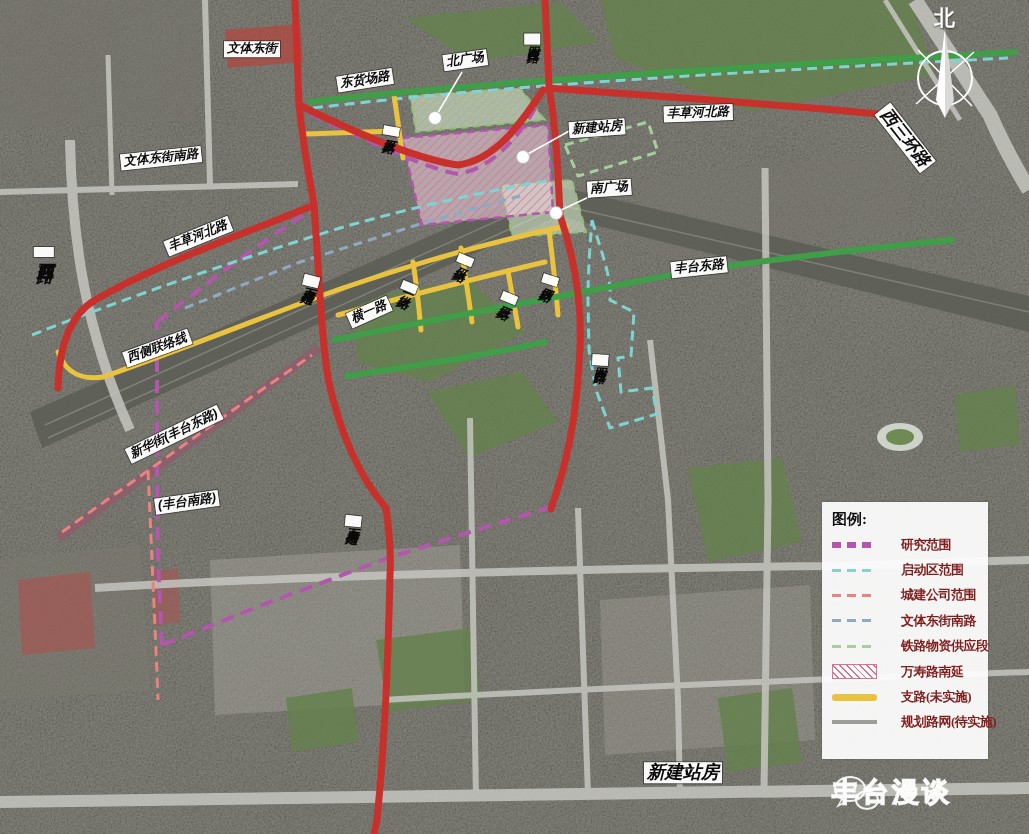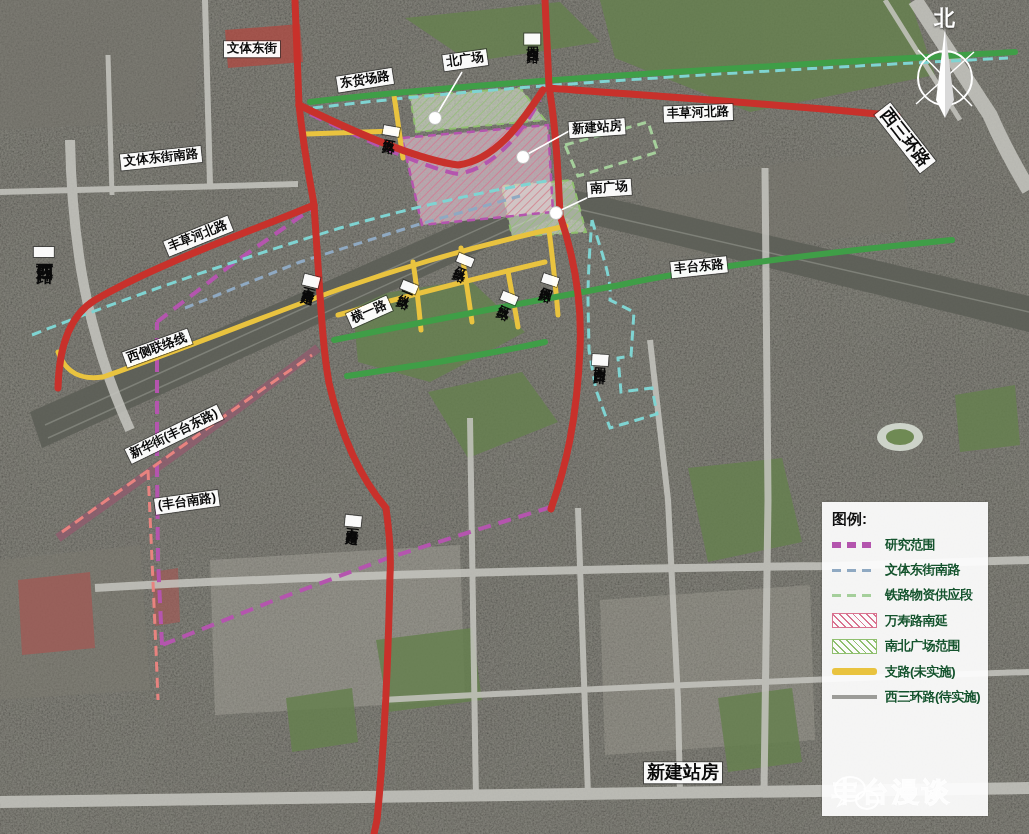--- a/index.html
+++ b/index.html
@@ -1,40 +1,40 @@
 <!DOCTYPE html>
 <html style="--red: #c8312b; --green: #3f9e47; --yellow: #e9c33f; --grayroad: #9c9c98; --magenta: #b455ae; --cyan: #7fd4d2; --pink: #e8837f; --blue: #8fa9c2; --lightgreen: #a5cf9b; --hatchpink: #d9728f; --hatchgreen: #8fbf6e;"><head>
 <meta charset="utf-8">
 <style>
   html,body{margin:0;padding:0;background:#222;}
   .stage{position:relative;width:1029px;height:834px;overflow:hidden;
          font-family:"Liberation Sans","DejaVu Sans",sans-serif;background:#8f8d84;}
   .stage svg{position:absolute;left:0;top:0;}
   
-  #map-labels{position:absolute;inset:0;pointer-events:none;}
+  #map-labels{position:absolute;inset:0;pointer-events:none;font-style:italic;}
   .map-label{position:absolute;background:rgba(255,255,255,.96);color:#0a0a0a;
      font-weight:bold;font-size:12.5px;line-height:1.08;padding:1px 3px;
      white-space:nowrap;box-shadow:0 0 0 1px rgba(35,35,35,.6);}
   .map-label.v{writing-mode:vertical-rl;text-orientation:upright;padding:3px 1px;letter-spacing:1px;}
   
   .north-char{position:absolute;color:#fff;font-weight:bold;font-size:21px;
      text-shadow:0 1px 2px rgba(0,0,0,.6);}
   
-  .legend{position:absolute;left:822px;top:502px;width:166px;height:314px;
+  .legend{position:absolute;left:822px;top:502px;width:166px;height:257px;
      background:rgba(253,253,253,.94);box-sizing:border-box;padding:8px 9px 6px 10px;
-     box-shadow:0 0 2px rgba(0,0,0,.25);}
+     box-shadow:0 0 2px rgba(0,0,0,.25);font-family:Liberation Serif, serif;}
   .legend-title{font-size:15px;font-weight:bold;color:#111;margin-bottom:3px;}
   .legend-row{display:flex;align-items:center;gap:8px;height:25.4px;}
   .sw{flex:0 0 45px;}
   .sw-dash-thick{height:6px;}
   .sw-dash{height:3px;}
   .sw-solid-thick{height:7px;border-radius:3px;}
   .sw-solid{height:4px;}
   .sw-hatch{height:15px;box-sizing:border-box;background-color:rgba(255,255,255,.6);}
-  .legend-label{font-size:13px;font-weight:bold;color:#14532d;white-space:nowrap;letter-spacing:-.5px;}
+  .legend-label{font-size:13px;font-weight:bold;color:#7f1d1d;white-space:nowrap;letter-spacing:-.5px;margin-left:16px;}
   
   .watermark{position:absolute;left:832px;top:774px;display:flex;align-items:center;gap:4px;z-index:5;}
   .wm-text{font-size:27px;font-weight:bold;letter-spacing:3px;
      color:rgba(255,255,255,.25);-webkit-text-stroke:1.3px rgba(255,255,255,.95);
      text-shadow:0 0 1px rgba(120,120,120,.4);}
 </style>
 </head>
 <body>
 
 <div class="stage">
@@ -198,42 +198,46 @@
   <div class="north-char" style="left:934px;top:4px;">北</div>
 
   <div class="legend">
     <div class="legend-title">图例:</div>
     <div>
         <div class="legend-row">
           <span class="sw sw-dash-thick" style="background: repeating-linear-gradient(90deg, rgb(180, 85, 174) 0px, rgb(180, 85, 174) 9px, transparent 9px, transparent 15px);"></span>
           <span class="legend-label">研究范围</span>
         </div>
         <div class="legend-row">
+          <span class="sw sw-dash" style="background: repeating-linear-gradient(90deg, rgb(134, 210, 207) 0px, rgb(134, 210, 207) 9px, transparent 9px, transparent 15px);"></span>
+          <span class="legend-label">启动区范围</span>
+        </div>
+        <div class="legend-row">
+          <span class="sw sw-dash" style="background: repeating-linear-gradient(90deg, rgb(232, 131, 127) 0px, rgb(232, 131, 127) 9px, transparent 9px, transparent 15px);"></span>
+          <span class="legend-label">城建公司范围</span>
+        </div>
+        <div class="legend-row">
           <span class="sw sw-dash" style="background: repeating-linear-gradient(90deg, rgb(143, 169, 194) 0px, rgb(143, 169, 194) 9px, transparent 9px, transparent 15px);"></span>
           <span class="legend-label">文体东街南路</span>
         </div>
         <div class="legend-row">
           <span class="sw sw-dash" style="background: repeating-linear-gradient(90deg, rgb(165, 207, 155) 0px, rgb(165, 207, 155) 9px, transparent 9px, transparent 15px);"></span>
           <span class="legend-label">铁路物资供应段</span>
         </div>
         <div class="legend-row">
           <span class="sw sw-hatch" style="border: 1px solid rgb(217, 114, 143); background-image: repeating-linear-gradient(45deg, transparent 0px, transparent 3.5px, rgb(217, 114, 143) 3.5px, rgb(217, 114, 143) 4.8px);"></span>
           <span class="legend-label">万寿路南延</span>
         </div>
         <div class="legend-row">
-          <span class="sw sw-hatch" style="border: 1px solid rgb(143, 191, 110); background-image: repeating-linear-gradient(45deg, transparent 0px, transparent 3.5px, rgb(143, 191, 110) 3.5px, rgb(143, 191, 110) 4.8px);"></span>
-          <span class="legend-label">南北广场范围</span>
-        </div>
-        <div class="legend-row">
           <span class="sw sw-solid-thick" style="background: rgb(233, 195, 63);"></span>
           <span class="legend-label">支路(未实施)</span>
         </div>
         <div class="legend-row">
           <span class="sw sw-solid" style="background: rgb(156, 156, 152);"></span>
-          <span class="legend-label">西三环路(待实施)</span>
+          <span class="legend-label">规划路网(待实施)</span>
         </div>
       </div>
   </div>
 
   <div class="watermark">
     <svg width="48" height="42" viewBox="0 0 48 42">
       <ellipse cx="18" cy="15" rx="15" ry="12" fill="rgba(255,255,255,0.10)" stroke="rgba(255,255,255,0.9)" stroke-width="2"></ellipse>
       <path d="M10,25 L6,32 L15,27" fill="rgba(255,255,255,0.10)" stroke="rgba(255,255,255,0.9)" stroke-width="1.5"></path>
       <ellipse cx="35" cy="26" rx="11" ry="9" fill="rgba(255,255,255,0.10)" stroke="rgba(255,255,255,0.9)" stroke-width="2"></ellipse>
       <circle cx="13" cy="13" r="1.6" fill="rgba(255,255,255,0.9)"></circle>

